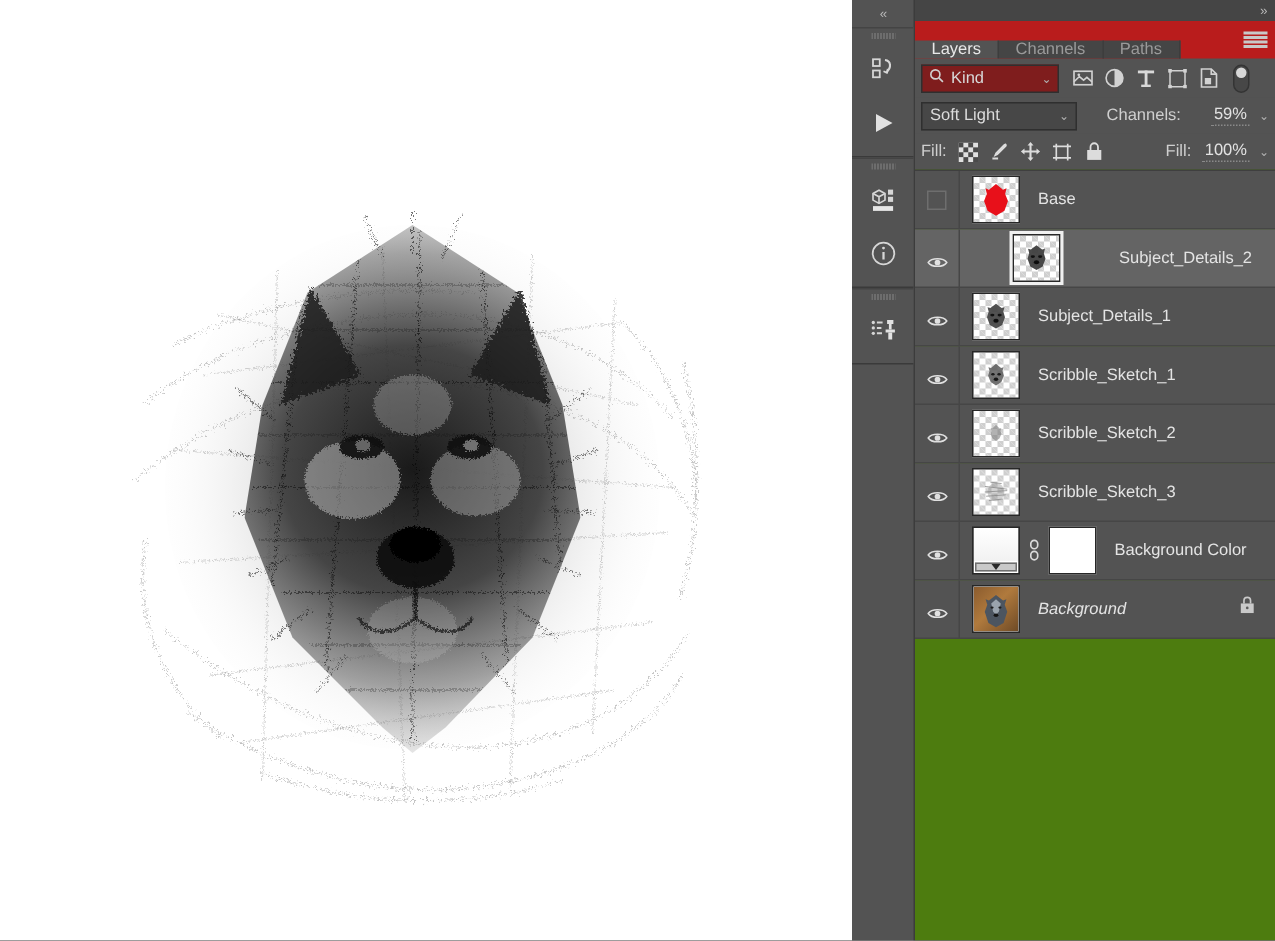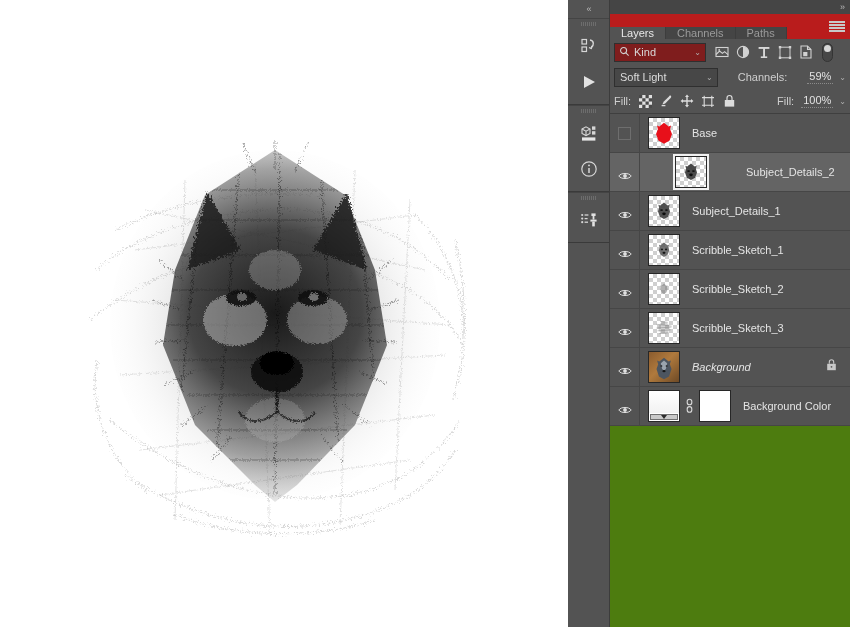--- a/index.html
+++ b/index.html
@@ -715,20 +715,44 @@
       <div class="layer-row">
         <div class="eyecell">
           <span class="eye">
             <svg width="14" height="10" viewBox="0 0 14 10" fill="none" stroke="#e0e0e0" stroke-width="1">
               <path d="M0.8 5 C3 1.6 11 1.6 13.2 5 C11 8.4 3 8.4 0.8 5 Z"></path>
               <circle cx="7" cy="5" r="1.9" fill="#e0e0e0" stroke="none"></circle>
             </svg>
           </span>
         </div>
         <div class="thumbwrap">
+          <div class="gradthumb">
+            <span class="bar"></span>
+          </div>
+          <span class="linkicon">
+            <svg width="9" height="16" viewBox="0 0 9 16" fill="none" stroke="#dadada" stroke-width="1.1">
+              <rect x="2.2" y="1.2" width="4.6" height="5.6" rx="2.3"></rect>
+              <rect x="2.2" y="8.6" width="4.6" height="5.6" rx="2.3"></rect>
+            </svg>
+          </span>
+          <div class="thumb-plain"></div>
+        </div>
+        <div class="layer-name">Background Color</div>
+      </div>
+
+      <div class="layer-row">
+        <div class="eyecell">
+          <span class="eye">
+            <svg width="14" height="10" viewBox="0 0 14 10" fill="none" stroke="#e0e0e0" stroke-width="1">
+              <path d="M0.8 5 C3 1.6 11 1.6 13.2 5 C11 8.4 3 8.4 0.8 5 Z"></path>
+              <circle cx="7" cy="5" r="1.9" fill="#e0e0e0" stroke="none"></circle>
+            </svg>
+          </span>
+        </div>
+        <div class="thumbwrap">
           <div class="thumb-plain">
             <svg viewBox="0 0 32 32" preserveAspectRatio="none" style="position:absolute;left:0;top:0;width:100%;height:100%">
               <defs>
                   <linearGradient id="bgp" x1="0" y1="0" x2="1" y2="1">
                 <stop offset="0%" stop-color="#8a5b2e"></stop>
                     <stop offset="45%" stop-color="#b07a3d"></stop>
                 <stop offset="100%" stop-color="#6e4a26"></stop>
               </linearGradient>
                 </defs>
               <rect width="32" height="32" fill="url(#bgp)"></rect>
@@ -743,40 +767,16 @@
         <div class="layer-name italic">Background</div>
         <span class="row-lock">
           <svg width="13" height="14" viewBox="0 0 13 14" fill="none" stroke="#c9c9c9" stroke-width="1.1">
             <rect x="2.2" y="5.8" width="8.6" height="6.4" fill="#c9c9c9" stroke="none"></rect>
             <path d="M4.3 5.8 L4.3 3.9 A2.2 2.2 0 0 1 8.7 3.9 L8.7 5.8"></path>
             <circle cx="6.5" cy="8.8" r="0.9" fill="#5a5a5a" stroke="none"></circle>
           </svg>
         </span>
       </div>
 
-      <div class="layer-row">
-        <div class="eyecell">
-          <span class="eye">
-            <svg width="14" height="10" viewBox="0 0 14 10" fill="none" stroke="#e0e0e0" stroke-width="1">
-              <path d="M0.8 5 C3 1.6 11 1.6 13.2 5 C11 8.4 3 8.4 0.8 5 Z"></path>
-              <circle cx="7" cy="5" r="1.9" fill="#e0e0e0" stroke="none"></circle>
-            </svg>
-          </span>
-        </div>
-        <div class="thumbwrap">
-          <div class="gradthumb">
-            <span class="bar"></span>
-          </div>
-          <span class="linkicon">
-            <svg width="9" height="16" viewBox="0 0 9 16" fill="none" stroke="#dadada" stroke-width="1.1">
-              <rect x="2.2" y="1.2" width="4.6" height="5.6" rx="2.3"></rect>
-              <rect x="2.2" y="8.6" width="4.6" height="5.6" rx="2.3"></rect>
-            </svg>
-          </span>
-          <div class="thumb-plain"></div>
-        </div>
-        <div class="layer-name">Background Color</div>
-      </div>
-
       <div class="filler"></div>
     </div>
   </div>
 </div>
 
 </body></html>

